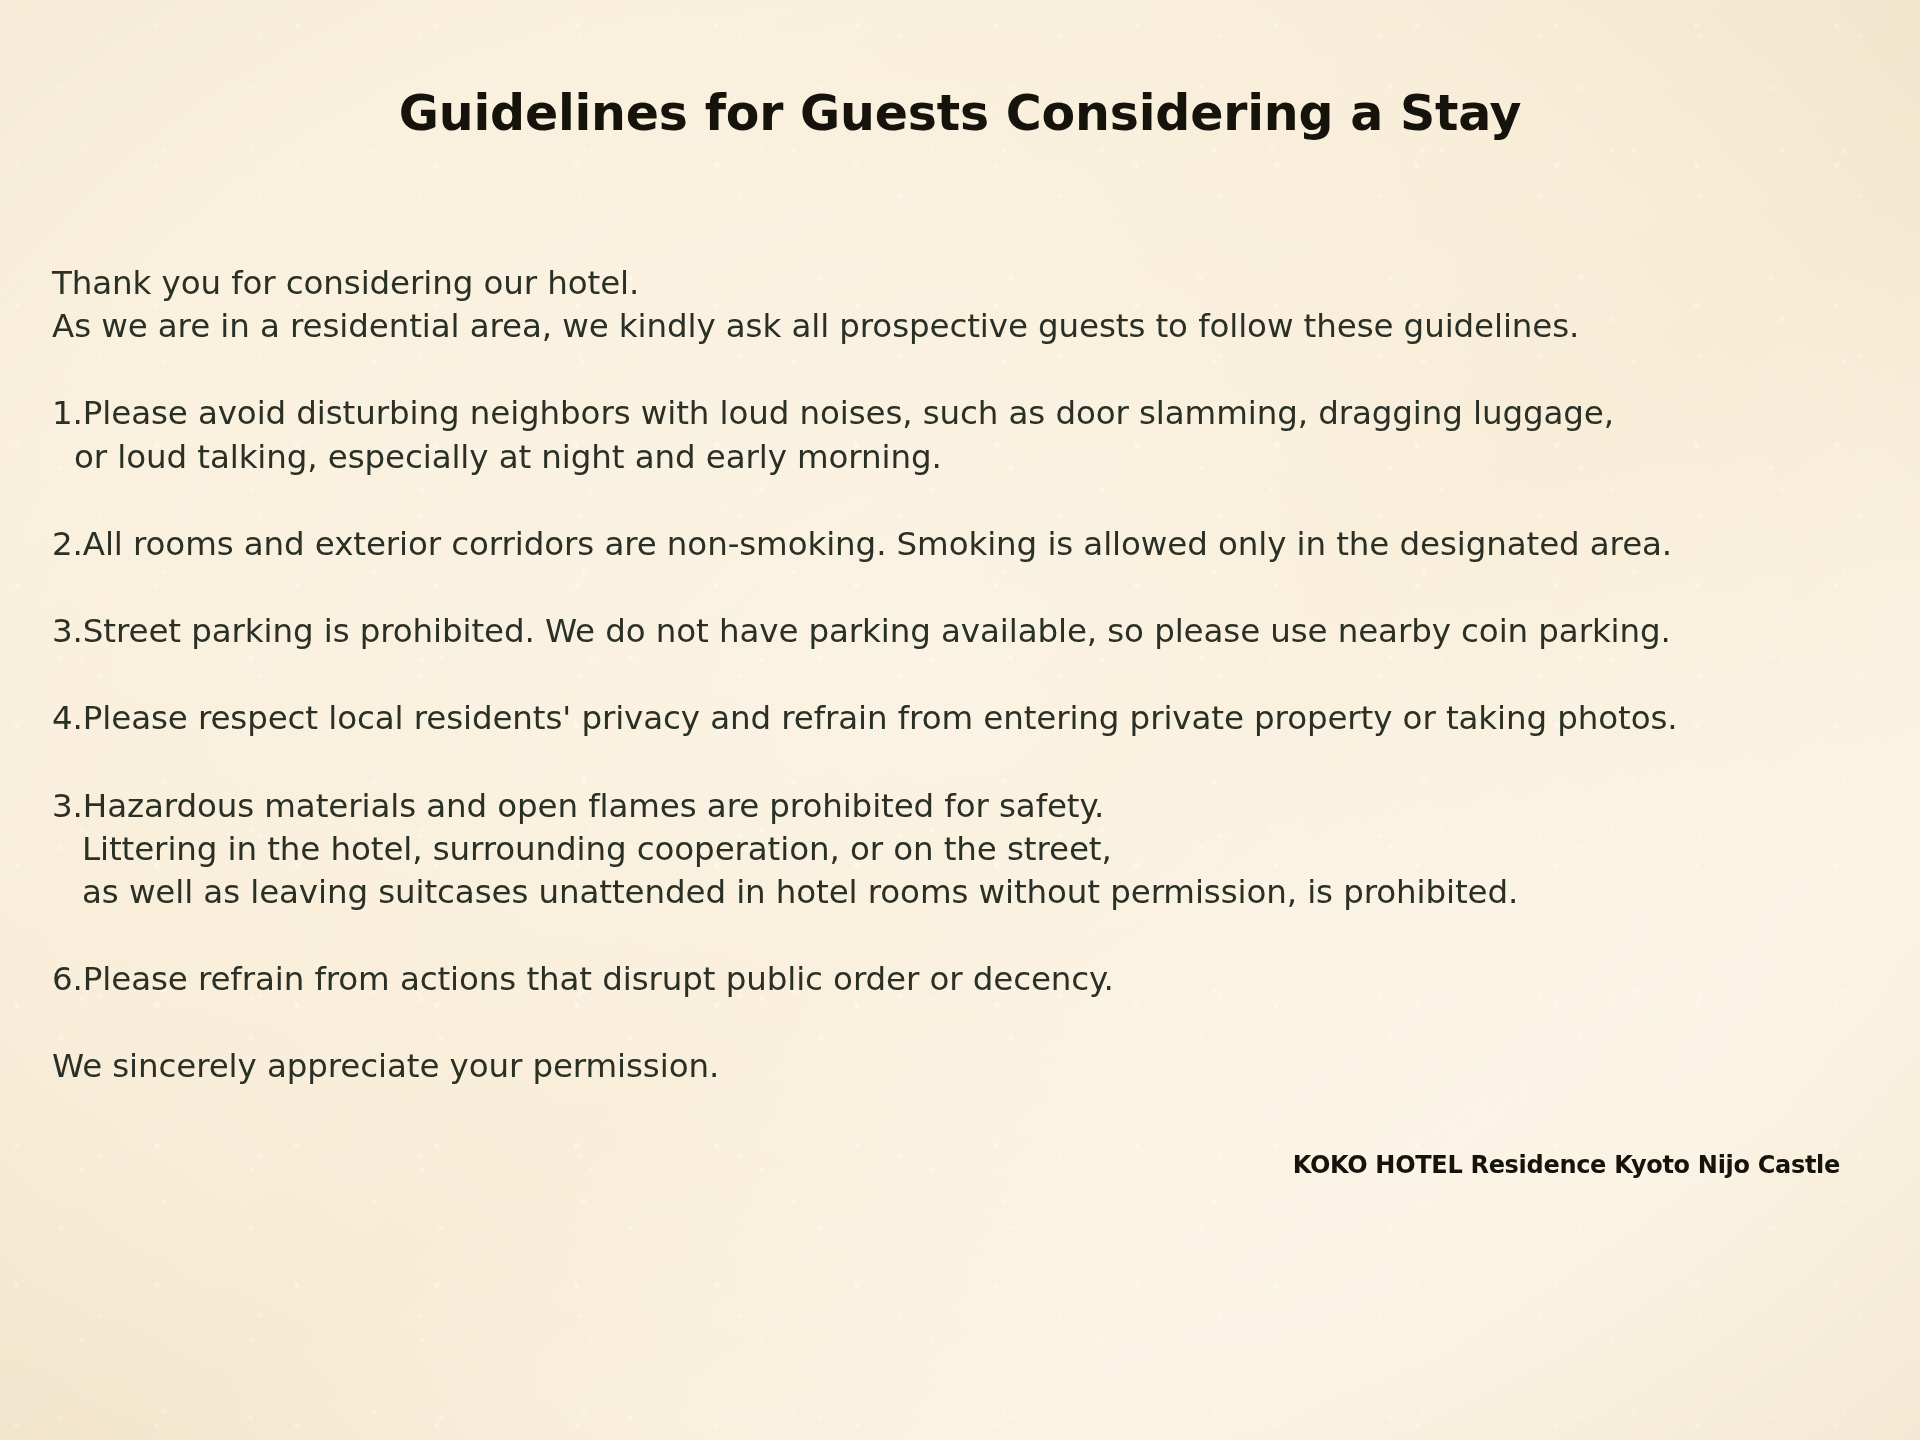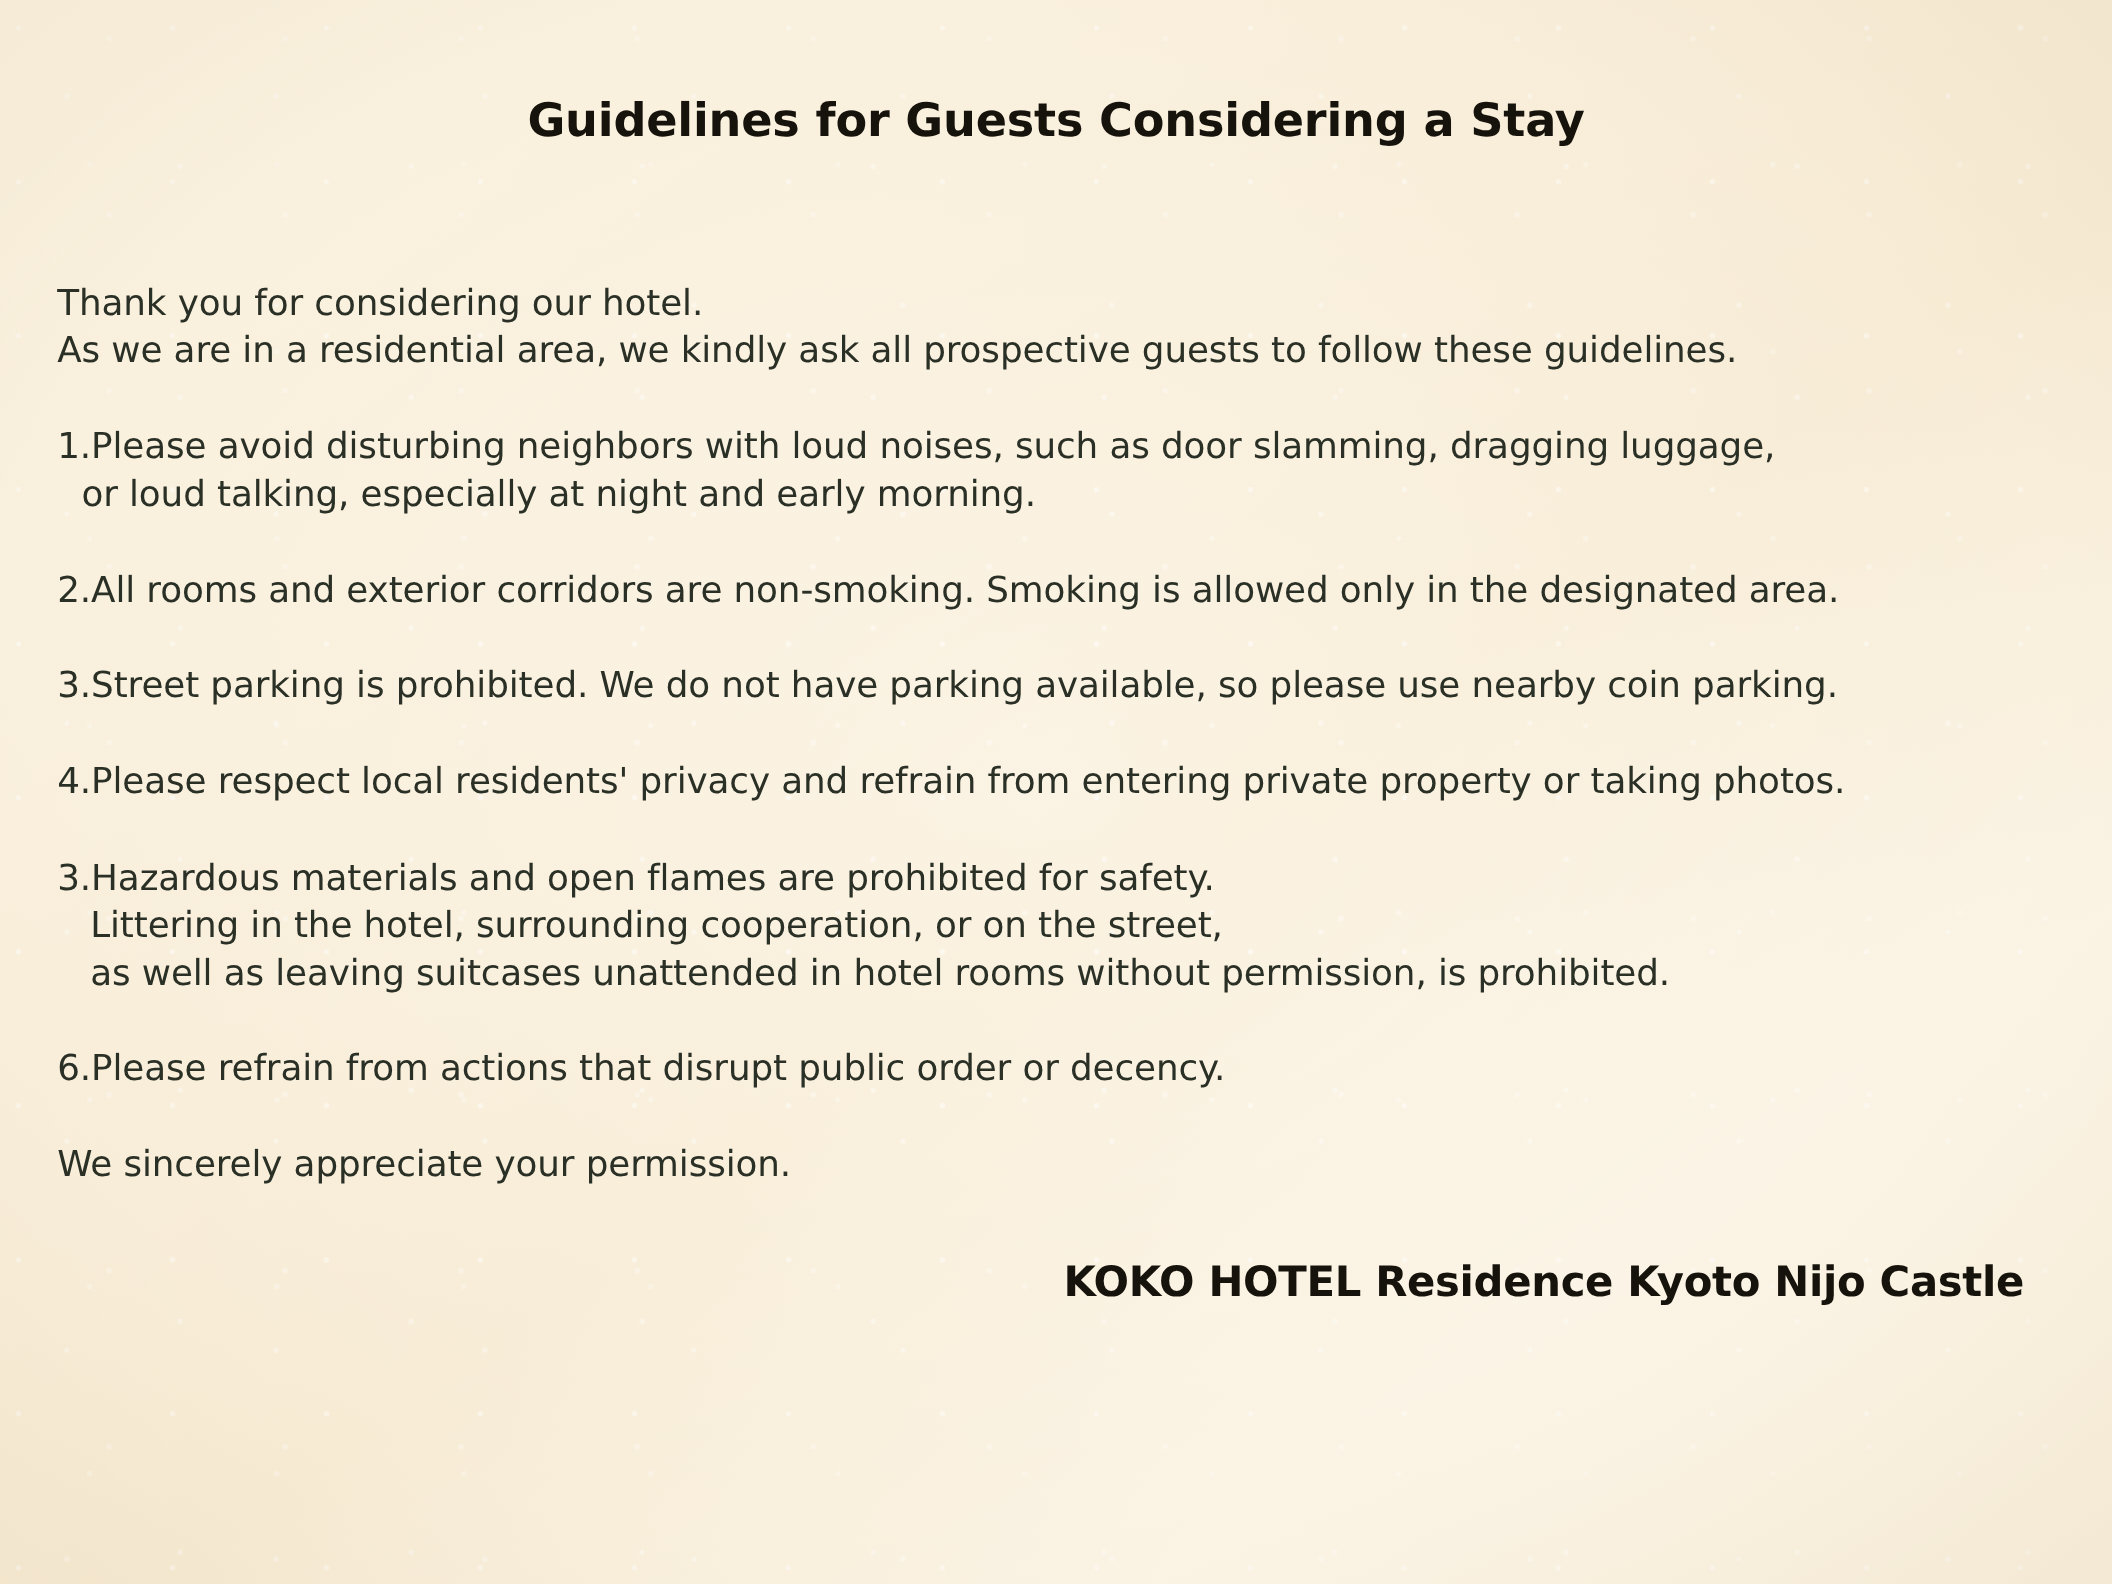--- a/index.html
+++ b/index.html
@@ -37,21 +37,21 @@
   }
   .content {
     position: relative;
     z-index: 2;
     padding: 0 52px;
   }
   .doc-title {
     text-align: center;
     font-family: "DejaVu Sans", sans-serif;
     font-weight: bold;
-    font-size: 42px;
+    font-size: 49px;
     color: #16120c;
     letter-spacing: -0.2px;
     padding-top: 85px;
   }
   .body-text {
     margin-top: 120px;
     font-family: "DejaVu Sans", sans-serif;
     font-size: 32.5px;
     line-height: 1.33;
     color: #2a3026;
@@ -65,21 +65,21 @@
   }
   .gap-lg { height: 44px; }
   .indent-1 { padding-left: 22px; }
   .indent-2 { padding-left: 30px; }
   .signature {
     margin-top: 62px;
     text-align: right;
     padding-right: 28px;
     font-family: "DejaVu Sans", sans-serif;
     font-weight: bold;
-    font-size: 38px;
+    font-size: 24px;
     color: #16120c;
     letter-spacing: -0.3px;
   }
 </style>
 </head>
 <body>
 
 <div class="page">
   <div class="content">
 

